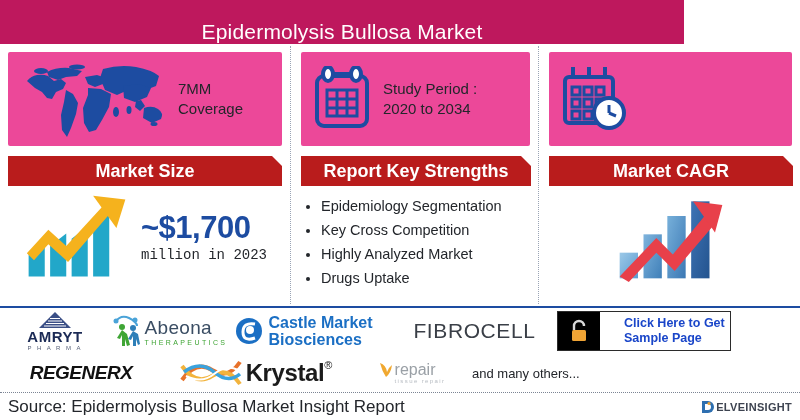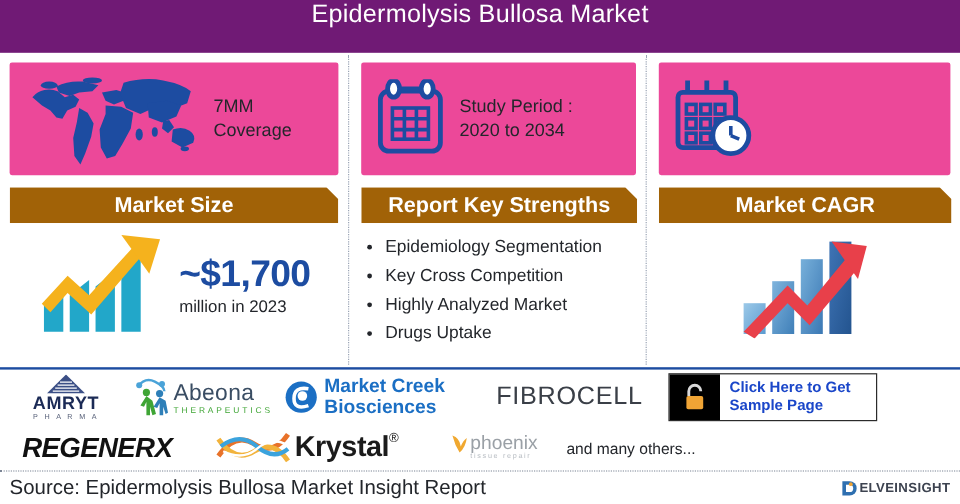--- a/index.html
+++ b/index.html
@@ -6,23 +6,23 @@
   body {
     width:800px; height:420px;
     font-family:"Liberation Sans", sans-serif;
     background:#ffffff;
     overflow:hidden;
   }
   .page { position:relative; width:800px; height:420px; box-sizing:border-box; }
 
   
   .title-bar {
-    position:absolute; left:0; top:0; width:800px; height:44px;
-    background:#701a75;
-    display:flex; align-items:flex-start; justify-content:center;
+    position:absolute; left:0; top:0; width:684px; height:44px;
+    background:#be185d;
+    display:flex; align-items:flex-end; justify-content:center;
   }
   .title-bar .title {
     color:#ffffff; font-size:21px; letter-spacing:.2px; font-weight:400;
   }
 
   
   .cols {
     position:absolute; left:0; top:46px; width:800px; height:258px;
     display:flex;
   }
@@ -35,34 +35,34 @@
   .info-card {
     background:#ec4899; height:94px; border-radius:2px;
     display:flex; align-items:center; gap:10px; padding:0 10px;
     box-sizing:border-box;
   }
   .info-text { color:#23262b; font-size:15px; line-height:20px; }
   .info-text .l2 { display:block; }
 
   
   .sec-bar {
-    margin-top:10px; height:30px; background:#a16207; color:#fff;
+    margin-top:10px; height:30px; background:#b91c1c; color:#fff;
     display:flex; align-items:center; justify-content:center;
     font-size:18px; font-weight:bold;
     -webkit-clip-path: polygon(0 0, calc(100% - 10px) 0, 100% 10px, 100% 100%, 0 100%);
     clip-path: polygon(0 0, calc(100% - 10px) 0, 100% 10px, 100% 100%, 0 100%);
   }
   .c1 .sec-bar { width:274px; }
   .c2 .sec-bar { width:230px; }
   .c3 .sec-bar { width:244px; }
 
   
   .sec-body { margin-top:8px; display:flex; align-items:center; gap:10px;justify-content:center; }
   .stat-main { color:#1d4ca1; font-size:31px; font-weight:bold; line-height:34px; letter-spacing:-.5px; }
-  .stat-sub  { color:#23262b; font-size:14px; margin-top:2px; }
+  .stat-sub  { color:#23262b; font-size:14px; margin-top:2px;font-family:Liberation Mono, monospace; }
   .cagr-main { color:#1d4ca1; font-size:30px; font-weight:bold; }
 
   ul.bullets { margin:10px 0 0 0; padding:0 0 0 20px; }
   ul.bullets li {
     color:#23262b; font-size:14.5px; line-height:21px; margin-bottom:3px;
   }
 
   
   .logo-wrap {
     position:absolute; left:0; top:306px; width:800px; height:86px;
@@ -83,21 +83,21 @@
   .footer .src { color:#23262b; font-size:17px; }
   .footer .brand { display:flex; align-items:center; gap:2px; }
   .footer .brand-text { color:#3d4350; font-size:11px; font-weight:bold; letter-spacing:.3px; }
 
   .cta {
     display:flex; align-items:stretch; border:1px solid #2b2b2b;
     height:38px; width:172px; background:#fff;
   }
   .cta .lock-box { width:42px; background:#000; display:flex; align-items:center; justify-content:center; }
   .cta .cta-text {
-    flex:1; display:flex; align-items:center; padding-left:8px;
+    flex:1; display:flex; align-items:center; padding-left:24px;
     color:#1a46c9; font-size:12.5px; font-weight:bold; line-height:15px;
   }
   .many { color:#23262b; font-size:13px; padding-left:6px; }
   svg { display:block; }
 </style>
 </head>
 <body>
 
 <div class="page">
 
@@ -281,21 +281,21 @@
         </div>
       </div>
 
       <div class="logo-cell" style="width:140px;gap:5px;">
         <svg width="28" height="28" viewBox="0 0 28 28">
           <circle cx="14" cy="14" r="13" fill="#1b6fc4"></circle>
           <path d="M20 7 q-12-2-12 8 t12 6" stroke="#ffffff" stroke-width="3" fill="none"></path>
           <circle cx="15" cy="13" r="4" fill="#ffffff"></circle>
         </svg>
         <div>
-          <div style="color:#1b6fc4;font-size:16px;font-weight:bold;line-height:16px;">Market Creek</div>
+          <div style="color:#1b6fc4;font-size:16px;font-weight:bold;line-height:16px;">Castle Market</div>
           <div style="color:#1b6fc4;font-size:16px;font-weight:bold;line-height:17px;">Biosciences</div>
         </div>
       </div>
 
       <div class="logo-cell" style="width:170px;gap:5px;">
         <svg width="26" height="26" viewBox="0 0 28 28">
           <path d="M14 1 a13 13 0 0 1 0 26 a9 9 0 0 0 0-26" fill="#b5cc3a"></path>
           <path d="M14 1 a13 13 0 0 0 0 26 a9 9 0 0 1 0-26" fill="#1b7fc4"></path>
           <circle cx="13" cy="12" r="4" fill="#ffffff"></circle>
         </svg>
@@ -316,42 +316,42 @@
               <div>Sample Page</div>
             </div>
           </div>
         </div>
       </div>
     </div>
 
     <div class="logo-row logo-row2">
 
       <div class="logo-cell" style="width:150px;">
-        <div style="color:#111;font-size:23px;font-weight:bold;font-style:italic;letter-spacing:-.5px;">REGENERX</div>
+        <div style="color:#111;font-size:19px;font-weight:bold;font-style:italic;letter-spacing:-.5px;">REGENERX</div>
       </div>
 
       <div class="logo-cell" style="width:200px;gap:4px;">
         <svg width="62" height="30" viewBox="0 0 62 30">
           <path d="M2 22 q14-20 30-10 t28-8" stroke="#e8722a" stroke-width="4" fill="none"></path>
           <path d="M2 8 q14 20 30 10 t28 8" stroke="#f2b33c" stroke-width="4" fill="none"></path>
           <path d="M4 14 q16-12 30 0 t26 2" stroke="#3ba3dd" stroke-width="3.5" fill="none"></path>
           <path d="M6 18 q16 8 28 -2 t24 -4" stroke="#ffffff" stroke-width="2" fill="none"></path>
         </svg>
         <div style="display:flex;align-items:flex-start;">
           <span style="color:#1b1b1b;font-size:24px;font-weight:bold;letter-spacing:-.4px;">Krystal</span>
           <span style="color:#1b1b1b;font-size:11px;">®</span>
         </div>
       </div>
 
       <div class="logo-cell" style="width:110px;gap:2px;">
         <svg width="16" height="26" viewBox="0 0 16 26">
           <path d="M3 3 q6 2 7 9 q2-5 5-7 q-1 8-6 12 q-4-6-6-14z" fill="#f0a830"></path>
         </svg>
         <div>
-          <div style="color:#9aa0a6;font-size:16px;line-height:16px;">phoenix</div>
+          <div style="color:#9aa0a6;font-size:16px;line-height:16px;">repair</div>
           <div style="color:#b7bcc2;font-size:6px;letter-spacing:1.4px;">tissue repair</div>
         </div>
       </div>
 
       <div class="many">and many others...</div>
     </div>
   </div>
 
   <div class="footer">
     <div class="src">Source: Epidermolysis Bullosa Market Insight Report</div>

